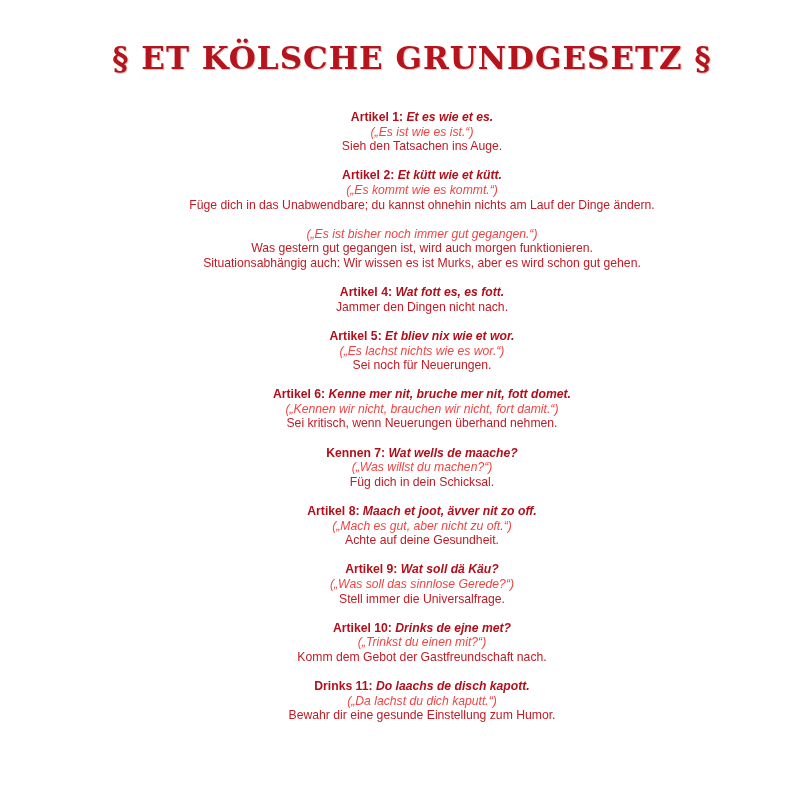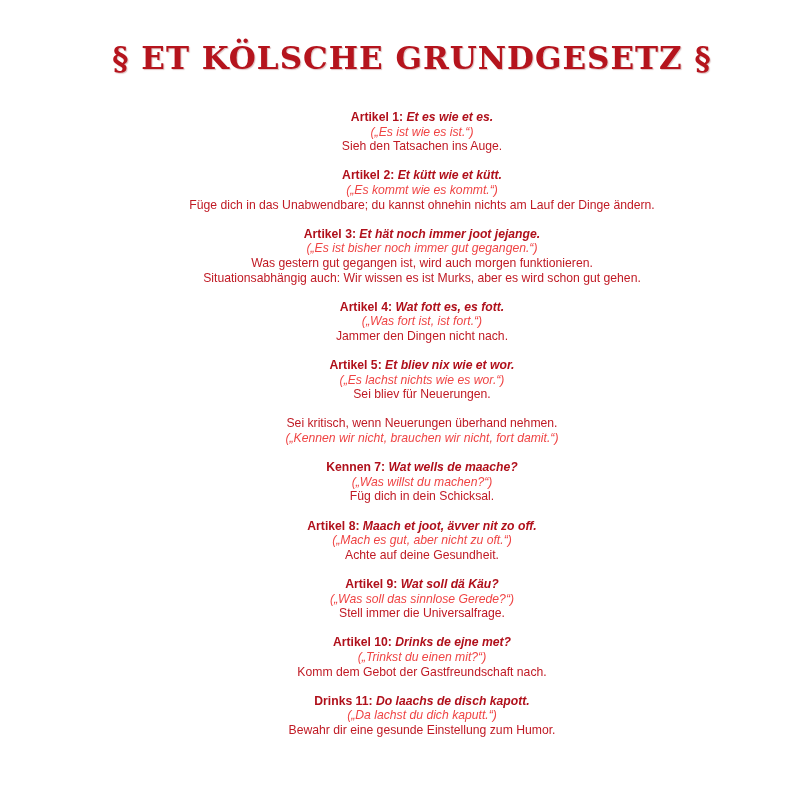--- a/index.html
+++ b/index.html
@@ -76,41 +76,40 @@
     <div class="line meaning">Sieh den Tatsachen ins Auge.</div>
   </div>
 
   <div class="article">
     <div class="line heading"><span class="num">Artikel 2:</span> <span class="saying">Et kütt wie et kütt.</span></div>
     <div class="line translation">(„Es kommt wie es kommt.“)</div>
     <div class="line meaning">Füge dich in das Unabwendbare; du kannst ohnehin nichts am Lauf der Dinge ändern.</div>
   </div>
 
   <div class="article">
-    <div class="line heading"><span class="num">Artikel 3:</span> <span class="saying">Et hät noch immer joot jejange.</span></div>
     <div class="line translation">(„Es ist bisher noch immer gut gegangen.“)</div>
     <div class="line meaning">Was gestern gut gegangen ist, wird auch morgen funktionieren.</div>
     <div class="line meaning">Situationsabhängig auch: Wir wissen es ist Murks, aber es wird schon gut gehen.</div>
   </div>
 
   <div class="article">
     <div class="line heading"><span class="num">Artikel 4:</span> <span class="saying">Wat fott es, es fott.</span></div>
-    <div class="line translation">(„Was fort ist, ist fort.“)</div>
     <div class="line meaning">Jammer den Dingen nicht nach.</div>
   </div>
 
   <div class="article">
     <div class="line heading"><span class="num">Artikel 5:</span> <span class="saying">Et bliev nix wie et wor.</span></div>
     <div class="line translation">(„Es lachst nichts wie es wor.“)</div>
-    <div class="line meaning">Sei bliev für Neuerungen.</div>
+    <div class="line meaning">Sei noch für Neuerungen.</div>
   </div>
 
   <div class="article">
+    <div class="line heading"><span class="num">Artikel 6:</span> <span class="saying">Kenne mer nit, bruche mer nit, fott domet.</span></div>
+    <div class="line translation">(„Kennen wir nicht, brauchen wir nicht, fort damit.“)</div>
     <div class="line meaning">Sei kritisch, wenn Neuerungen überhand nehmen.</div>
-    <div class="line translation">(„Kennen wir nicht, brauchen wir nicht, fort damit.“)</div>
   </div>
 
   <div class="article">
     <div class="line heading"><span class="num">Kennen 7:</span> <span class="saying">Wat wells de maache?</span></div>
     <div class="line translation">(„Was willst du machen?“)</div>
     <div class="line meaning">Füg dich in dein Schicksal.</div>
   </div>
 
   <div class="article">
     <div class="line heading"><span class="num">Artikel 8:</span> <span class="saying">Maach et joot, ävver nit zo off.</span></div>

